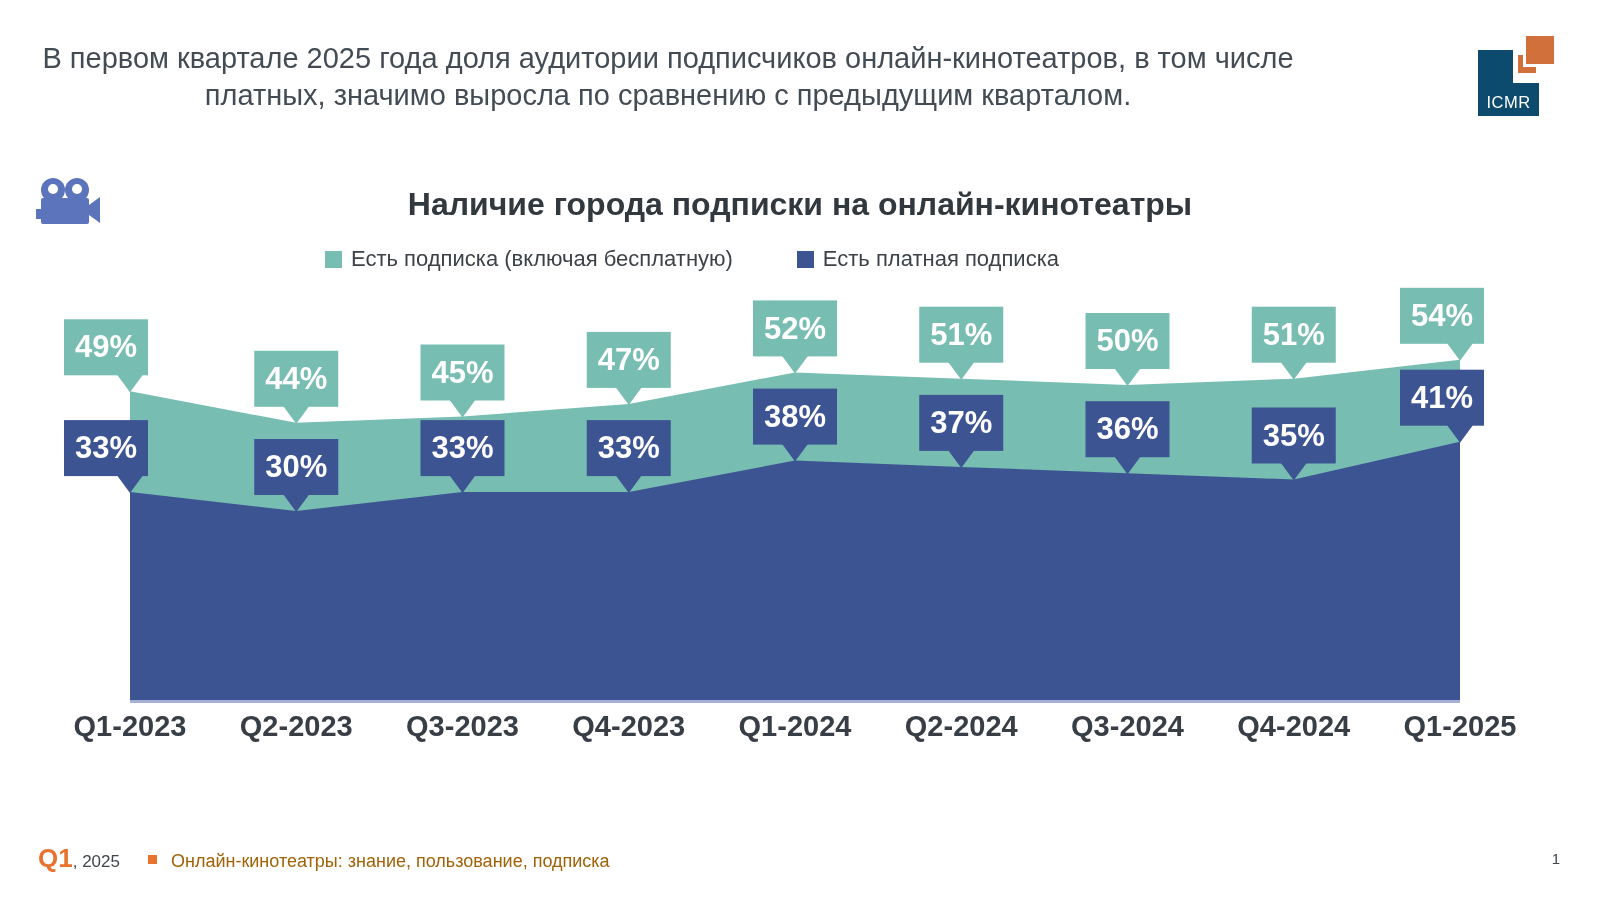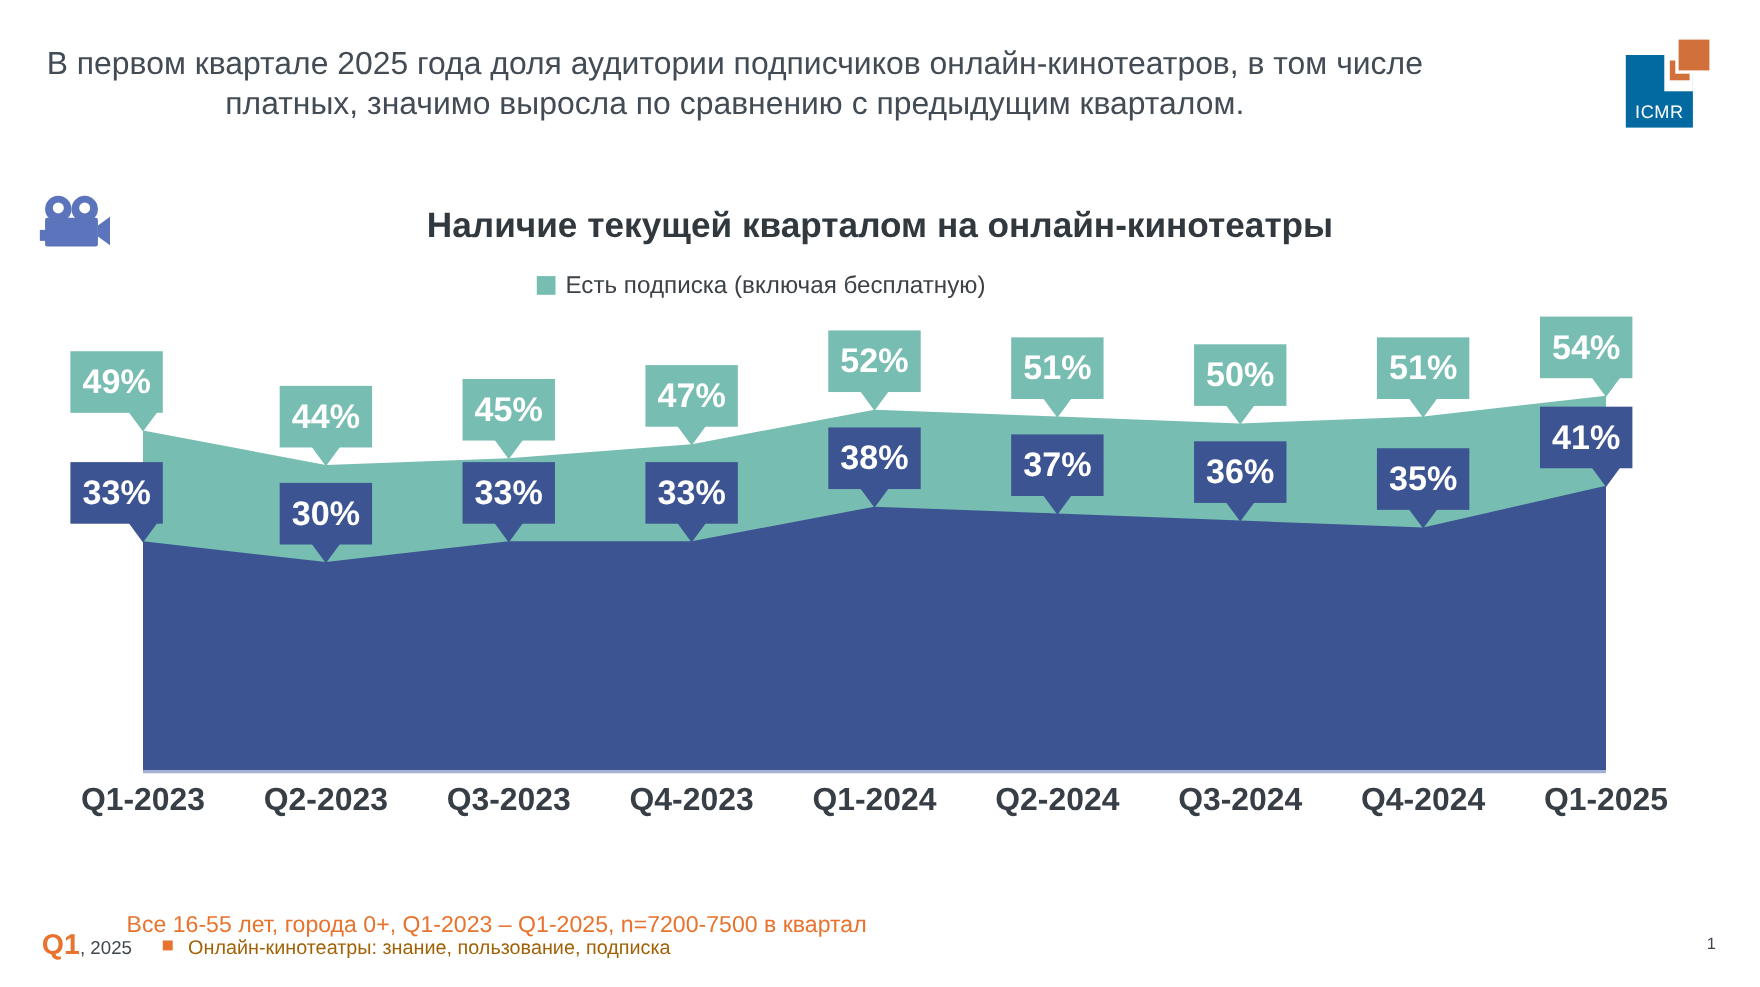--- a/index.html
+++ b/index.html
@@ -6,21 +6,21 @@
   body{width:1600px;height:897px;overflow:hidden;
        font-family:"Liberation Sans","DejaVu Sans",sans-serif;}
   .slide{position:relative;width:1600px;height:897px;background:#ffffff;}
 
   
   .headline{position:absolute;left:38px;top:40px;width:1260px;
             font-size:29px;line-height:37px;color:#434C55;font-weight:400;text-align:center;}
 
   
   .logo{position:absolute;left:1478px;top:36px;width:78px;height:82px;}
-  .logo-main{position:absolute;left:0;top:14px;width:61px;height:66px;background:#0369a1;
+  .logo-main{position:absolute;left:0;top:14px;width:61px;height:66px;background:#0c4a6e;
              display:flex;align-items:flex-end;justify-content:center;}
   .logo-main span{color:#ffffff;font-size:16.5px;letter-spacing:.5px;padding-bottom:4px;}
   .logo-notch{position:absolute;left:35px;top:14px;width:26px;height:33px;background:#ffffff;}
   .logo-sq-small{position:absolute;left:40px;top:19px;width:18px;height:18px;background:#D2703B;}
   .logo-sq-med{position:absolute;left:48px;top:0;width:28px;height:28px;background:#D2703B;
                box-shadow:0 0 0 3px #ffffff;}
 
   
   .camera{position:absolute;left:36px;top:176px;width:64px;height:52px;}
 
@@ -68,26 +68,30 @@
       <circle cx="17" cy="14" r="12"></circle>
       <circle cx="41" cy="14" r="12"></circle>
       <rect x="5" y="22" width="48" height="26" rx="2"></rect>
       <polygon points="53,29 64,21 64,47 53,39"></polygon>
       <rect x="0" y="33" width="6" height="10"></rect>
     </g>
     <circle cx="17" cy="13" r="5" fill="#ffffff"></circle>
     <circle cx="41" cy="13" r="5" fill="#ffffff"></circle>
   </svg>
 
-  <div class="chart-title">Наличие текущей кварталом на онлайн-кинотеатры</div>
+  <div class="chart-title">Наличие города подписки на онлайн-кинотеатры</div>
 
   <div class="legend">
     <div class="legend-item">
       <span class="legend-swatch" style="background: rgb(119, 189, 177);"></span>
       <span class="legend-label">Есть подписка (включая бесплатную)</span>
+    </div>
+    <div class="legend-item">
+      <span class="legend-swatch" style="background: rgb(61, 84, 147);"></span>
+      <span class="legend-label">Есть платная подписка</span>
     </div>
   </div>
 
   <svg id="chart-svg" viewBox="0 0 1600 520">
       <polygon points="130,141.3 296.25,172.8 462.5,166.5 628.75,153.90000000000003 795,122.40000000000003 961.25,128.7 1127.5,135 1293.75,128.7 1460,109.80000000000001 1460,450 130,450" fill="#77BDB1"></polygon>
       <polygon points="130,242.1 296.25,261 462.5,242.1 628.75,242.1 795,210.6 961.25,216.9 1127.5,223.20000000000002 1293.75,229.5 1460,191.7 1460,450 130,450" fill="#3D5493"></polygon>
       <line x1="130" y1="451.5" x2="1460" y2="451.5" stroke="#A6B0D4" stroke-width="3"></line>
       <g>
         <polygon points="116,123.30000000000001 144,123.30000000000001 130,142.3" fill="#77BDB1"></polygon>
         <rect x="64" y="69.30000000000001" width="84" height="56" fill="#77BDB1"></rect>
@@ -182,21 +186,20 @@
       <text x="296.25" y="486" fill="#373E45" font-size="29" font-weight="bold" text-anchor="middle">Q2-2023</text>
       <text x="462.5" y="486" fill="#373E45" font-size="29" font-weight="bold" text-anchor="middle">Q3-2023</text>
       <text x="628.75" y="486" fill="#373E45" font-size="29" font-weight="bold" text-anchor="middle">Q4-2023</text>
       <text x="795" y="486" fill="#373E45" font-size="29" font-weight="bold" text-anchor="middle">Q1-2024</text>
       <text x="961.25" y="486" fill="#373E45" font-size="29" font-weight="bold" text-anchor="middle">Q2-2024</text>
       <text x="1127.5" y="486" fill="#373E45" font-size="29" font-weight="bold" text-anchor="middle">Q3-2024</text>
       <text x="1293.75" y="486" fill="#373E45" font-size="29" font-weight="bold" text-anchor="middle">Q4-2024</text>
       <text x="1460" y="486" fill="#373E45" font-size="29" font-weight="bold" text-anchor="middle">Q1-2025</text>
     </svg>
 
-  <div class="footnote">Все 16-55 лет, города 0+, Q1-2023 – Q1-2025, n=7200-7500 в квартал</div>
 
   <div class="footer-line">
     <span class="footer-q">Q1</span>
     <span class="footer-year">, 2025</span>
     <span class="footer-bullet"></span>
     <span class="footer-study">Онлайн-кинотеатры: знание, пользование, подписка</span>
   </div>
 
   <div class="page-number">1</div>
 

